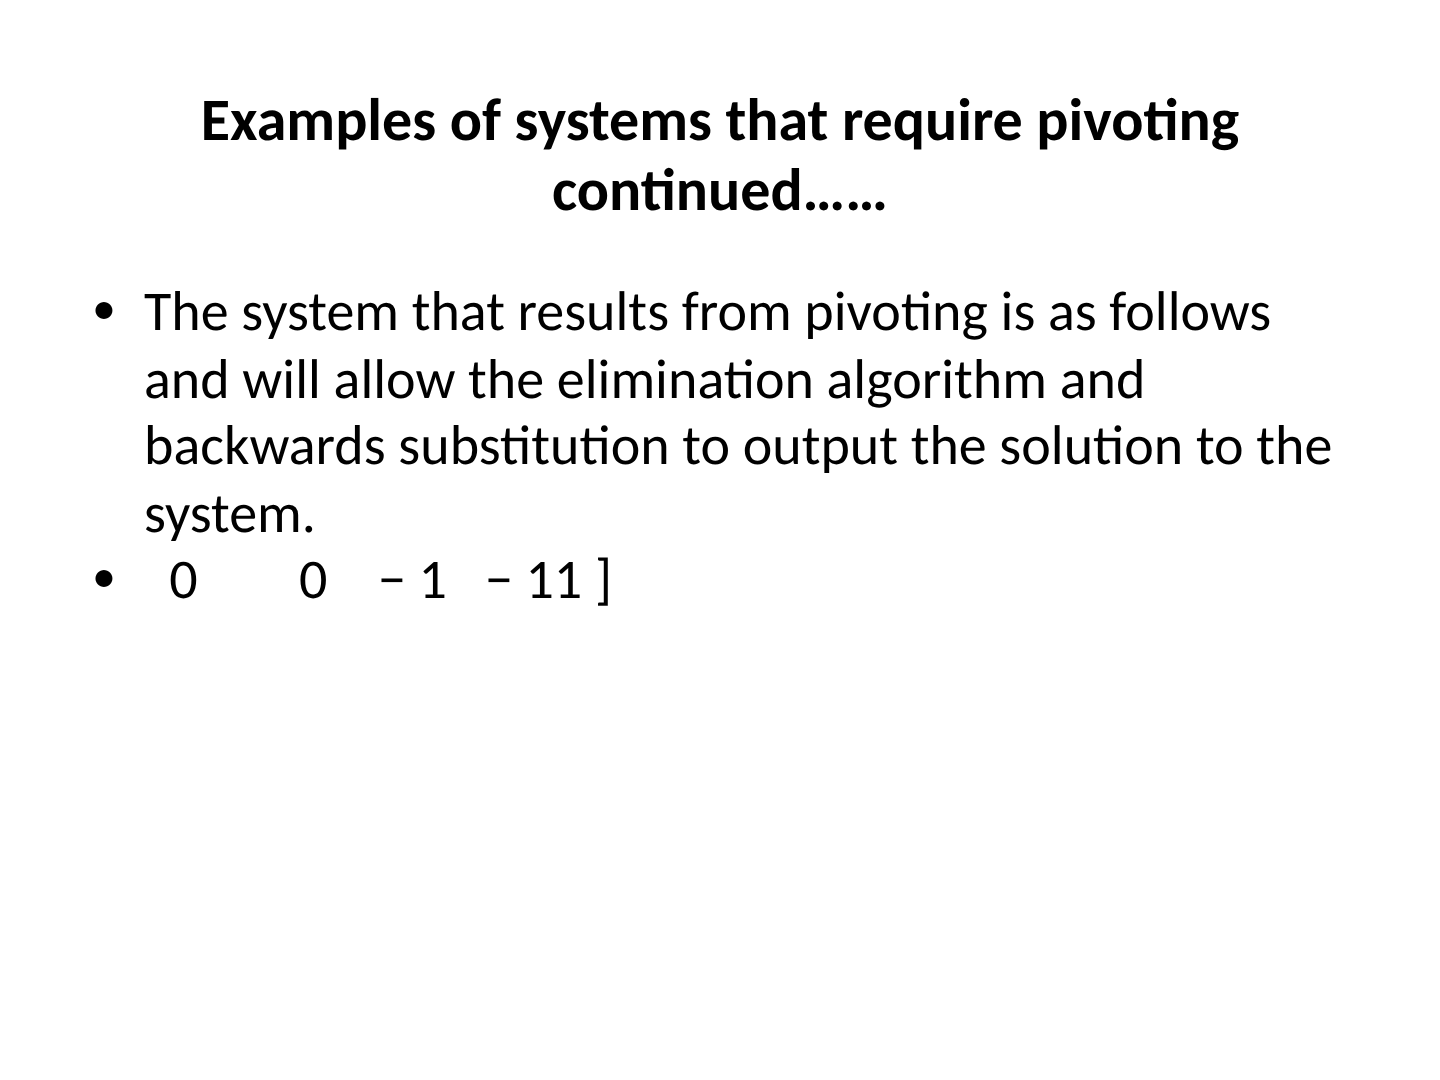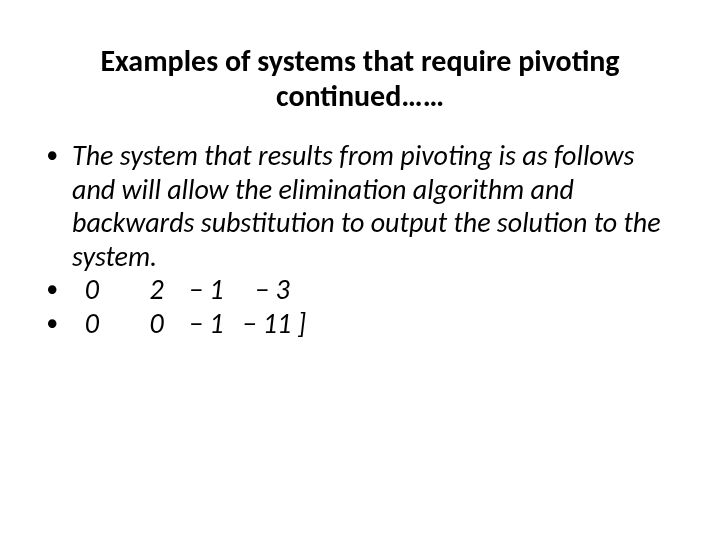--- a/index.html
+++ b/index.html
@@ -29,21 +29,20 @@
     list-style: none;
     margin: 0;
     padding: 0 0 0 4px;
     font-size: 28px;
     line-height: 1.2;
   }
   ul.body > li {
     position: relative;
     padding-left: 28px;
     margin: 0;
-    font-style: italic;
   }
   ul.body > li::before {
     content: "•";
     position: absolute;
     left: 2px;
     top: 0;
     font-size: 24px;
     line-height: 1.35;
   }
   .matrix-row {
@@ -51,16 +50,15 @@
     font-family: Calibri, "Segoe UI", Arial, sans-serif;
   }
 </style>
 </head>
 <body>
 
 <div class="slide">
   <div class="title">Examples of systems that require pivoting continued……</div>
   <ul class="body">
     <li><span>The system that results from pivoting is as follows and will allow the elimination algorithm and backwards substitution to output the solution to the system.</span></li>
-    <li><span class="matrix-row">  0        2    − 1     − 3</span></li>
     <li><span class="matrix-row">  0        0    − 1   − 11 ]</span></li>
   </ul>
 </div>
 
 </body></html>

